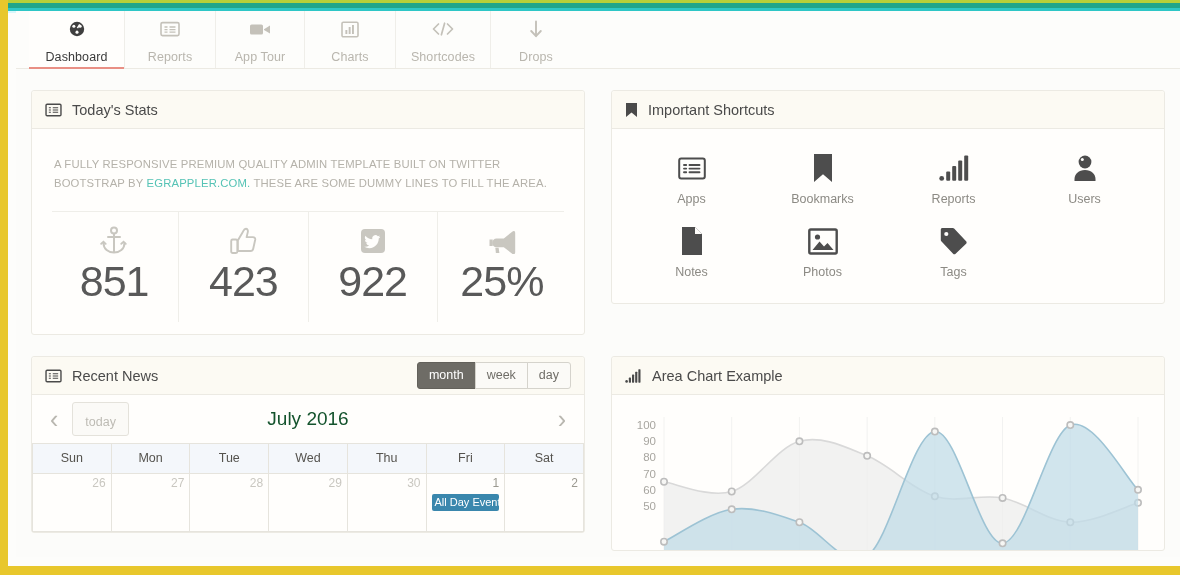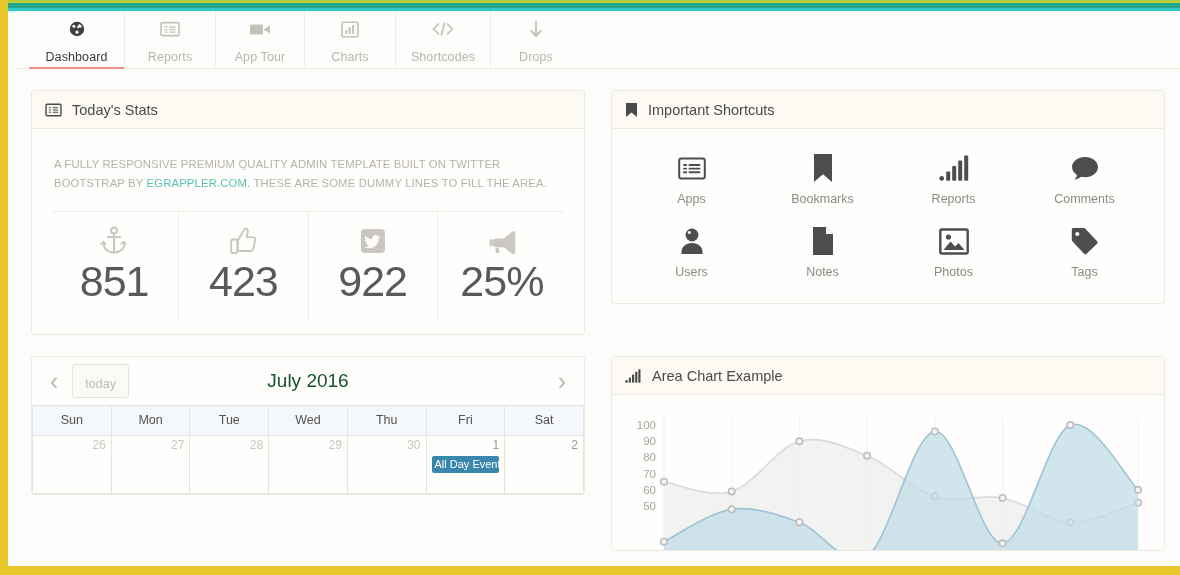--- a/index.html
+++ b/index.html
@@ -334,28 +334,20 @@
                   <rect x="7.2" y="16.5" width="4" height="9.3" rx="1"></rect>
                   <rect x="13.2" y="11" width="4" height="14.8" rx="1"></rect>
                   <rect x="19.2" y="5.5" width="4" height="20.3" rx="1"></rect>
                   <rect x="25.2" y="0.4" width="4" height="25.4" rx="1"></rect>
                 </g>
                   </svg>
               </span>
               <span class="sclabel">Reports</span>
             </div>
 
-            <div class="sc">
-              <span class="scicon">
-                <svg width="30" height="26" viewBox="0 0 30 26">
-                    <path fill="currentColor" d="M15 2C7.8 2 2 6.5 2 12.1c0 3.2 1.9 6 4.9 7.9-.3 2-1.5 3.6-2.6 4.6 2.7-.3 5.2-1.4 6.9-2.8 1.2.3 2.5.5 3.8.5 7.2 0 13-4.5 13-10.2S22.2 2 15 2z"></path>
-                  </svg>
-              </span>
-              <span class="sclabel">Comments</span>
-            </div>
 
             <div class="sc">
               <span class="scicon">
                 <svg width="26" height="28" viewBox="0 0 26 28">
                     <g fill="currentColor">
                   <circle cx="13" cy="8" r="6.4"></circle>
                   <path d="M13 16c-6.3 0-10.5 4-10.5 9v2h21v-2c0-5-4.2-9-10.5-9z"></path>
                   <circle cx="10.3" cy="5.6" r="1.5" fill="#fffefc"></circle>
                 </g>
                   </svg>
@@ -402,20 +394,37 @@
 
           </div>
         </div>
       </div>
     </div>
 
     <div class="row">
 
       <div class="col">
         <div class="panel">
+          <div class="panel-head">
+            <span class="phicon">
+              <svg width="17" height="14" viewBox="0 0 18 15">
+                  <g fill="none" stroke="currentColor" stroke-width="1.5">
+                <rect x="1" y="1.3" width="16" height="12.4" rx="1.2"></rect>
+                <path d="M4 5.1h2.2M4 7.5h2.2M4 9.9h2.2M8.2 5.1h5.8M8.2 7.5h5.8M8.2 9.9h5.8" stroke-width="1.2"></path>
+              </g>
+                </svg>
+            </span>
+            <span class="panel-title">Recent News</span>
+            <span class="spacer"></span>
+            <div class="btn-group">
+              <button class="on">month</button>
+              <button>week</button>
+              <button>day</button>
+            </div>
+          </div>
 
           <div class="cal-nav">
             <span class="cal-arrow">‹</span>
             <span class="cal-today">today</span>
             <span class="cal-title">July 2016</span>
             <span class="cal-arrow right">›</span>
           </div>
 
           <table class="cal">
             <thead>

